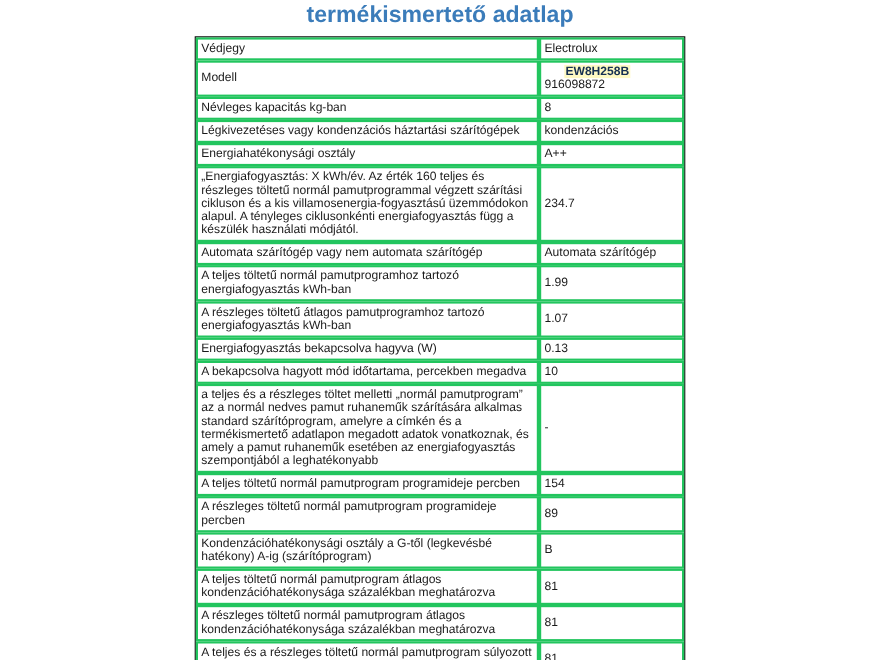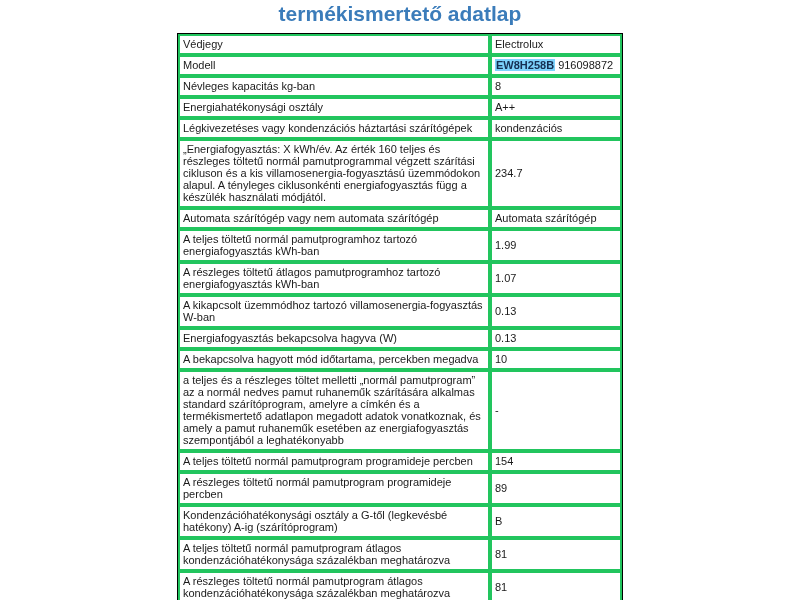--- a/index.html
+++ b/index.html
@@ -55,53 +55,49 @@
 <div class="page">
   <h1 class="title" style="color: rgb(59, 124, 186);">termékismertető adatlap</h1>
   <table class="spec-table">
     <tbody>
         <tr>
           <td class="label">Védjegy</td>
           <td class="value">Electrolux</td>
         </tr>
         <tr>
           <td class="label">Modell</td>
-          <td class="value"><span class="hl" style="background-color: #7dd3fc; color: rgb(21, 47, 82);">EW8H258B</span> 916098872</td>
+          <td class="value"><span class="hl" style="background-color: #fef9c3; color: rgb(21, 47, 82); margin-left: 18px;">EW8H258B</span> 916098872</td>
         </tr>
         <tr>
           <td class="label">Névleges kapacitás kg-ban</td>
           <td class="value">8</td>
         </tr>
         <tr>
+          <td class="label">Légkivezetéses vagy kondenzációs háztartási szárítógépek</td>
+          <td class="value">kondenzációs</td>
+        </tr>
+        <tr>
           <td class="label">Energiahatékonysági osztály</td>
           <td class="value">A++</td>
-        </tr>
-        <tr>
-          <td class="label">Légkivezetéses vagy kondenzációs háztartási szárítógépek</td>
-          <td class="value">kondenzációs</td>
         </tr>
         <tr>
           <td class="label">„Energiafogyasztás: X kWh/év. Az érték 160 teljes és részleges töltetű normál pamutprogrammal végzett szárítási cikluson és a kis villamosenergia-fogyasztású üzemmódokon alapul. A tényleges ciklusonkénti energiafogyasztás függ a készülék használati módjától.</td>
           <td class="value">234.7</td>
         </tr>
         <tr>
           <td class="label">Automata szárítógép vagy nem automata szárítógép</td>
           <td class="value">Automata szárítógép</td>
         </tr>
         <tr>
           <td class="label">A teljes töltetű normál pamutprogramhoz tartozó energiafogyasztás kWh-ban</td>
           <td class="value">1.99</td>
         </tr>
         <tr>
           <td class="label">A részleges töltetű átlagos pamutprogramhoz tartozó energiafogyasztás kWh-ban</td>
           <td class="value">1.07</td>
-        </tr>
-        <tr>
-          <td class="label">A kikapcsolt üzemmódhoz tartozó villamosenergia-fogyasztás W-ban</td>
-          <td class="value">0.13</td>
         </tr>
         <tr>
           <td class="label">Energiafogyasztás bekapcsolva hagyva (W)</td>
           <td class="value">0.13</td>
         </tr>
         <tr>
           <td class="label">A bekapcsolva hagyott mód időtartama, percekben megadva</td>
           <td class="value">10</td>
         </tr>
         <tr>

